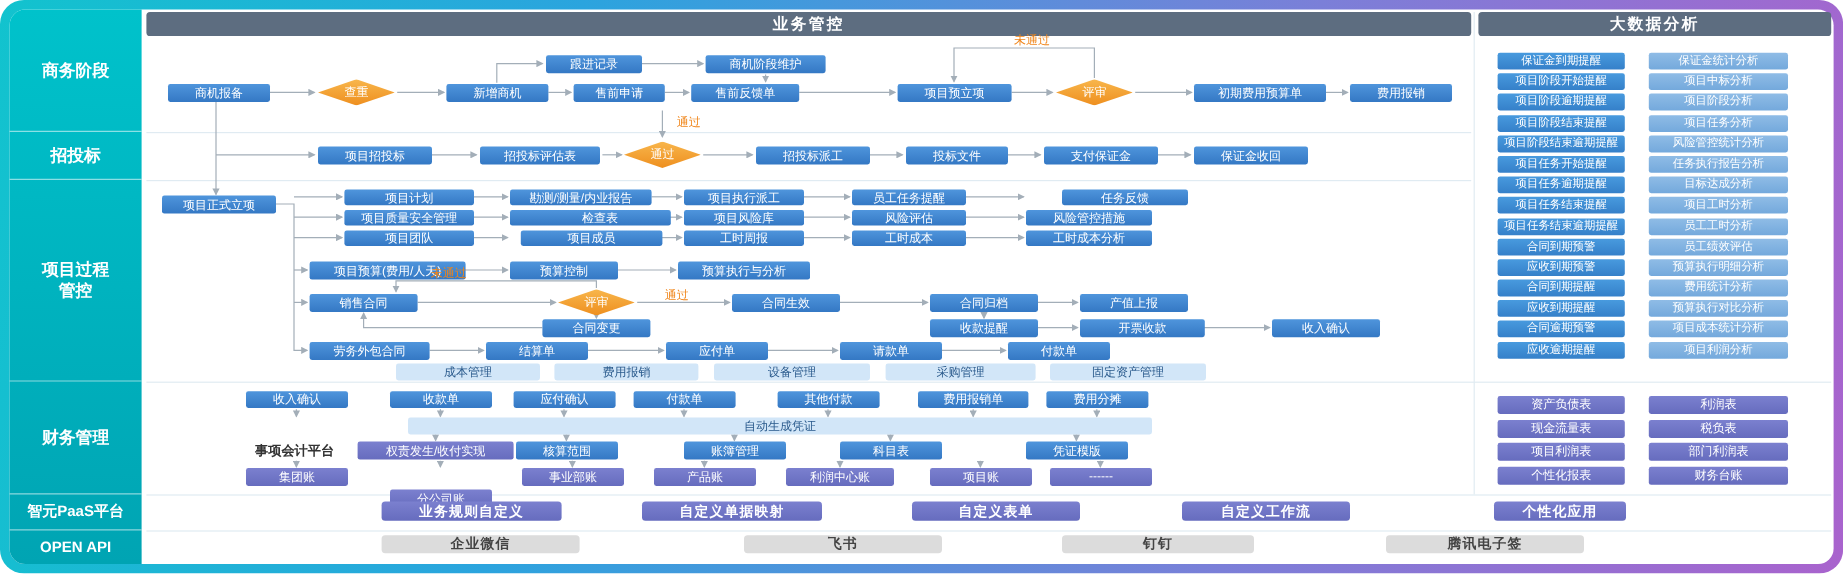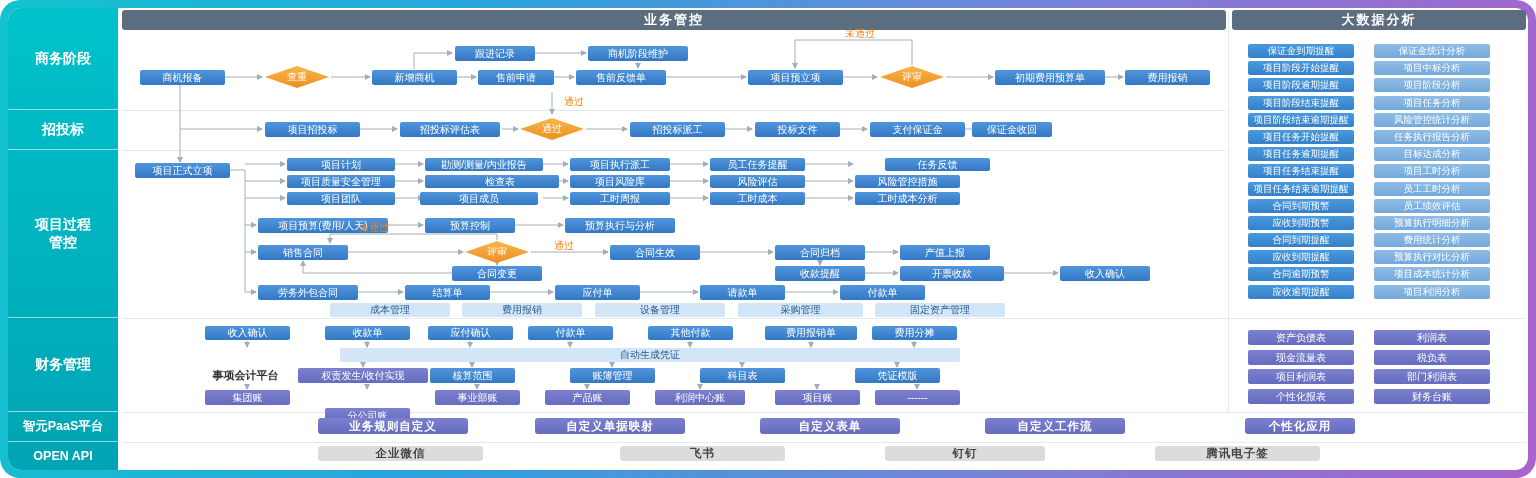--- a/index.html
+++ b/index.html
@@ -163,29 +163,29 @@
       <div class="node diamond" style="left: 880px; top: 66px; width: 64px; height: 22px;">评审</div>
       <div class="node blue" style="left: 995px; top: 70px; width: 110px; height: 15px;">初期费用预算单</div>
       <div class="node blue" style="left: 1125px; top: 70px; width: 85px; height: 15px;">费用报销</div>
       <div class="node otext" style="left: 838px; top: 28px; width: 44px; height: 12px;">未通过</div>
       <div class="node blue" style="left: 265px; top: 122px; width: 95px; height: 15px;">项目招投标</div>
       <div class="node blue" style="left: 400px; top: 122px; width: 100px; height: 15px;">招投标评估表</div>
       <div class="node diamond" style="left: 520px; top: 118px; width: 64px; height: 22px;">通过</div>
       <div class="node blue" style="left: 630px; top: 122px; width: 95px; height: 15px;">招投标派工</div>
       <div class="node blue" style="left: 755px; top: 122px; width: 85px; height: 15px;">投标文件</div>
       <div class="node blue" style="left: 870px; top: 122px; width: 95px; height: 15px;">支付保证金</div>
-      <div class="node blue" style="left: 972px; top: 122px; width: 80px; height: 15px;">保证金收回</div>
+      <div class="node blue" style="left: 995px; top: 122px; width: 95px; height: 15px;">保证金收回</div>
       <div class="node otext" style="left: 558px; top: 96px; width: 32px; height: 12px;">通过</div>
       <div class="node blue" style="left: 135px; top: 163px; width: 95px; height: 15px;">项目正式立项</div>
       <div class="node blue" style="left: 287px; top: 158px; width: 108px; height: 13px;">项目计划</div>
       <div class="node blue" style="left: 287px; top: 175px; width: 108px; height: 13px;">项目质量安全管理</div>
       <div class="node blue" style="left: 287px; top: 192px; width: 108px; height: 13px;">项目团队</div>
       <div class="node blue" style="left: 425px; top: 158px; width: 118px; height: 13px;">勘测/测量/内业报告</div>
       <div class="node blue" style="left: 425px; top: 175px; width: 134px; height: 13px; padding-left: 16px;">检查表</div>
-      <div class="node blue" style="left: 420px; top: 192px; width: 118px; height: 13px;">项目成员</div>
+      <div class="node blue" style="left: 434px; top: 192px; width: 118px; height: 13px;">项目成员</div>
       <div class="node blue" style="left: 570px; top: 158px; width: 100px; height: 13px;">项目执行派工</div>
       <div class="node blue" style="left: 570px; top: 175px; width: 100px; height: 13px;">项目风险库</div>
       <div class="node blue" style="left: 570px; top: 192px; width: 100px; height: 13px;">工时周报</div>
       <div class="node blue" style="left: 710px; top: 158px; width: 95px; height: 13px;">员工任务提醒</div>
       <div class="node blue" style="left: 710px; top: 175px; width: 95px; height: 13px;">风险评估</div>
       <div class="node blue" style="left: 710px; top: 192px; width: 95px; height: 13px;">工时成本</div>
       <div class="node blue" style="left: 855px; top: 158px; width: 105px; height: 13px; margin-left: 30px;">任务反馈</div>
       <div class="node blue" style="left: 855px; top: 175px; width: 105px; height: 13px;">风险管控措施</div>
       <div class="node blue" style="left: 855px; top: 192px; width: 105px; height: 13px;">工时成本分析</div>
       <div class="node blue" style="left: 258px; top: 218px; width: 130px; height: 15px;">项目预算(费用/人天)</div>

